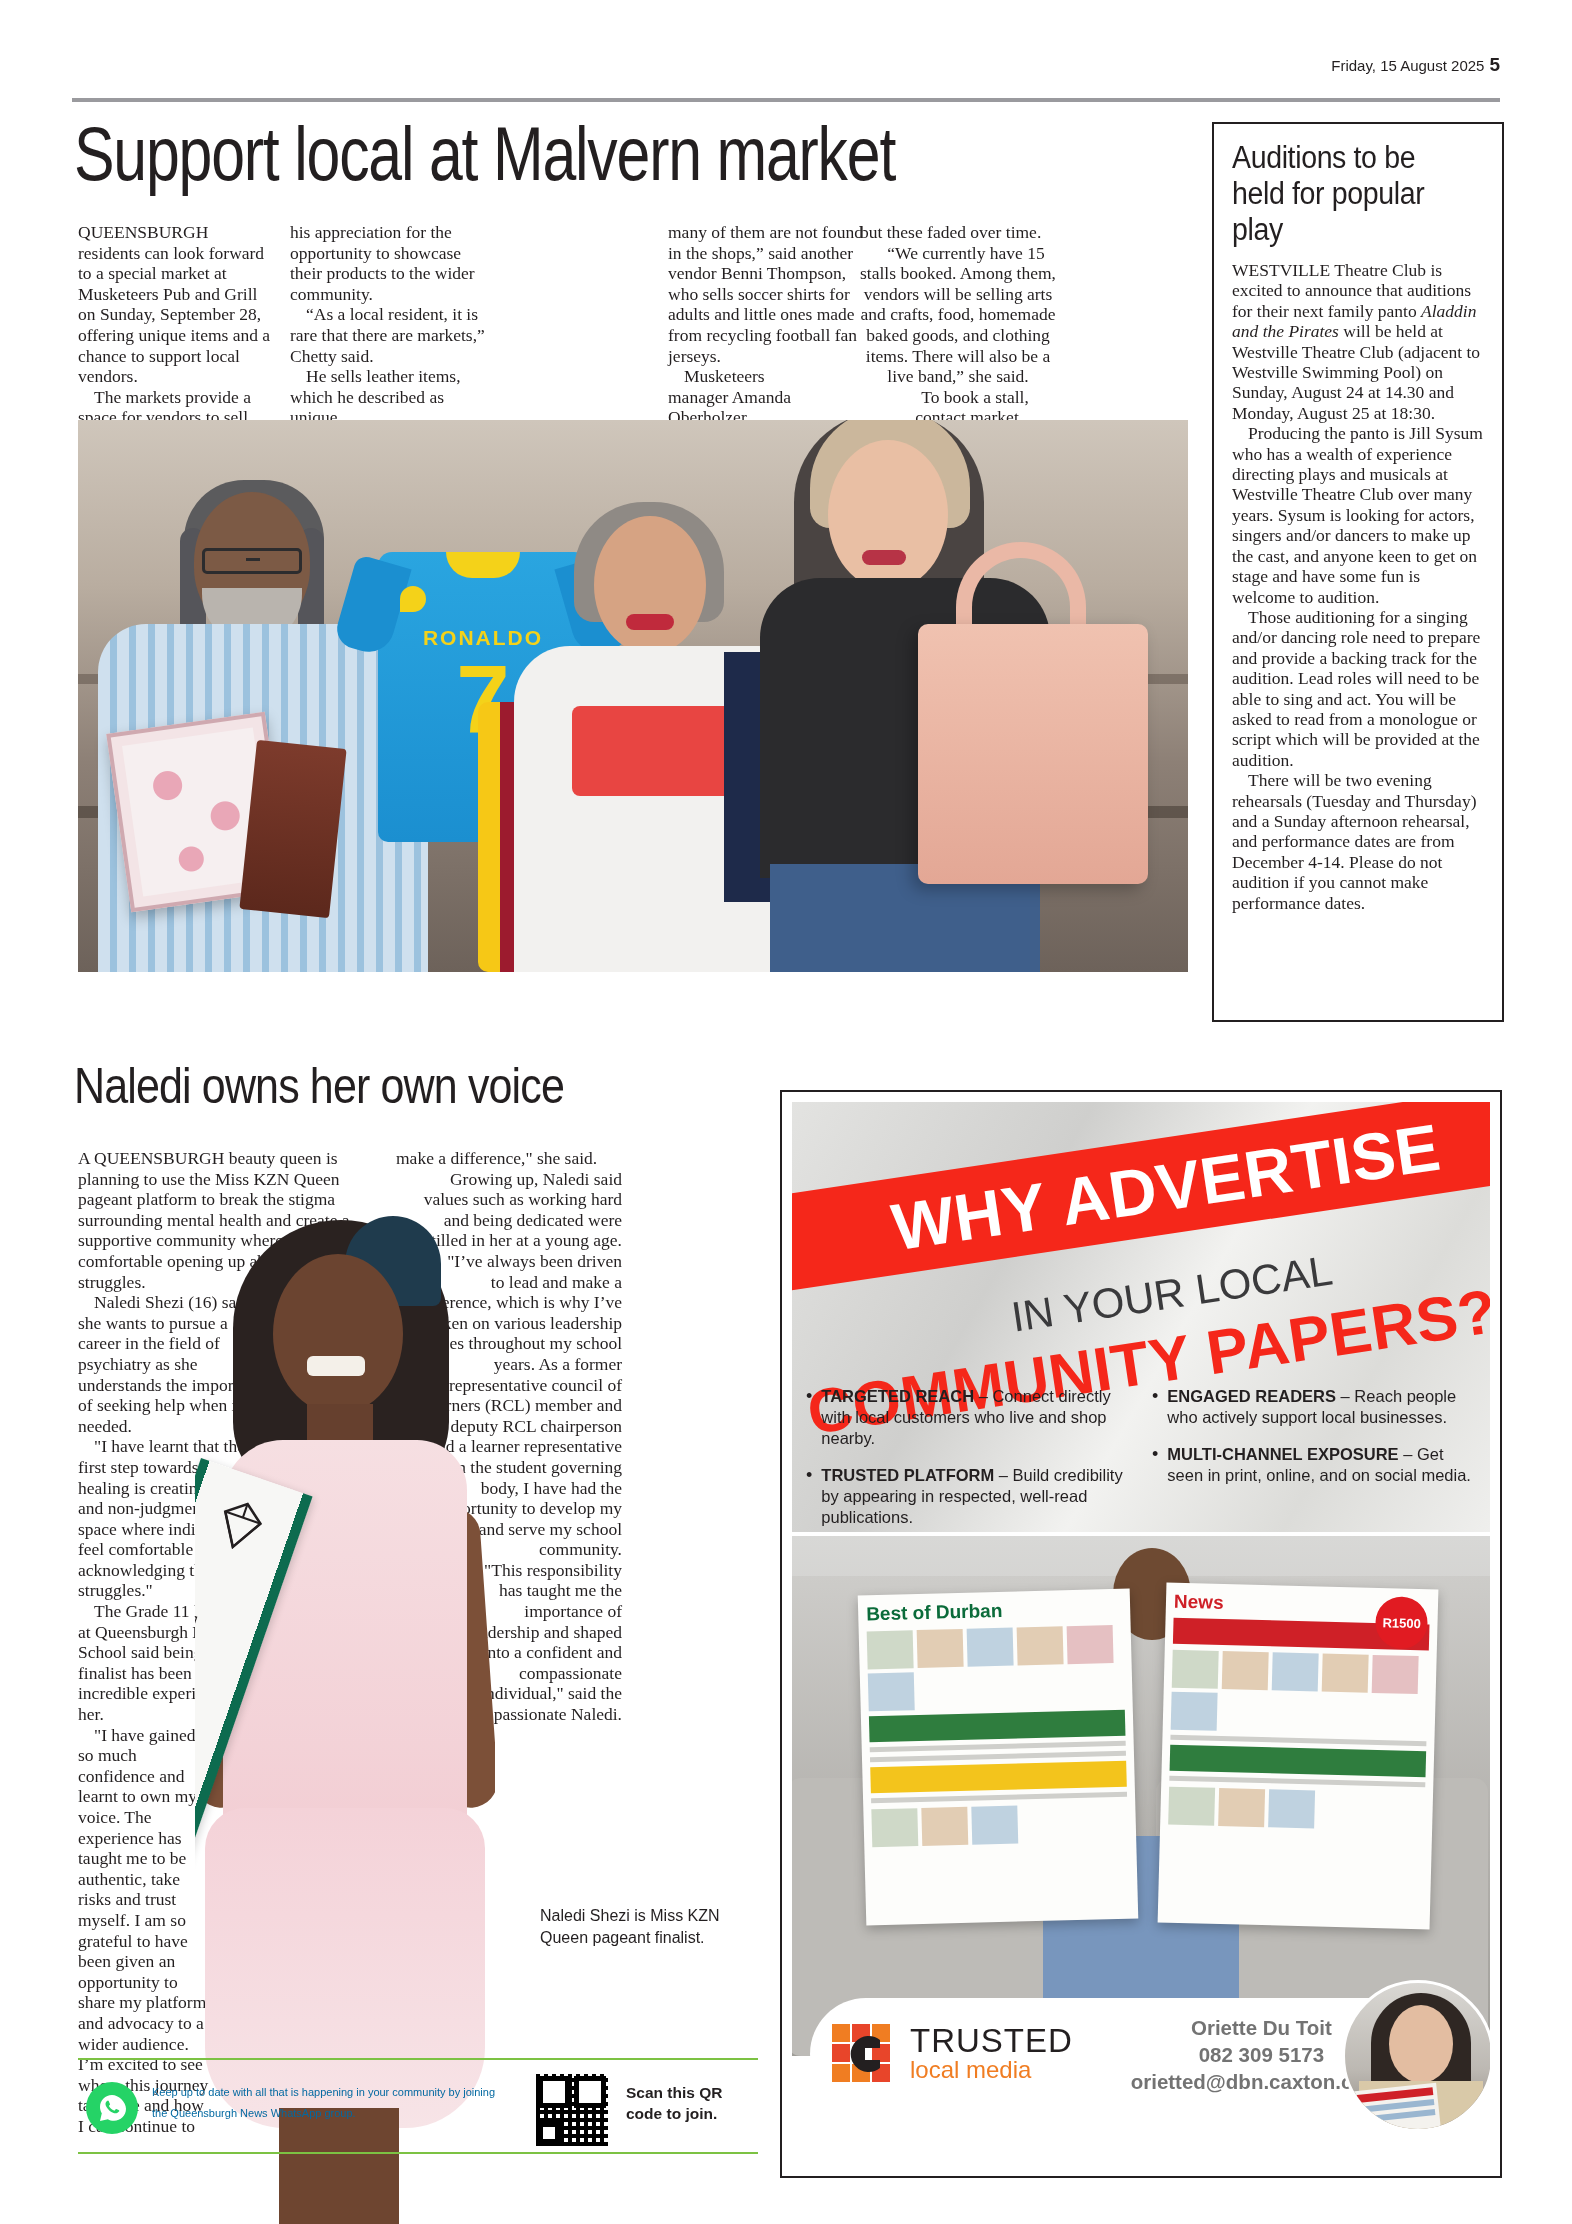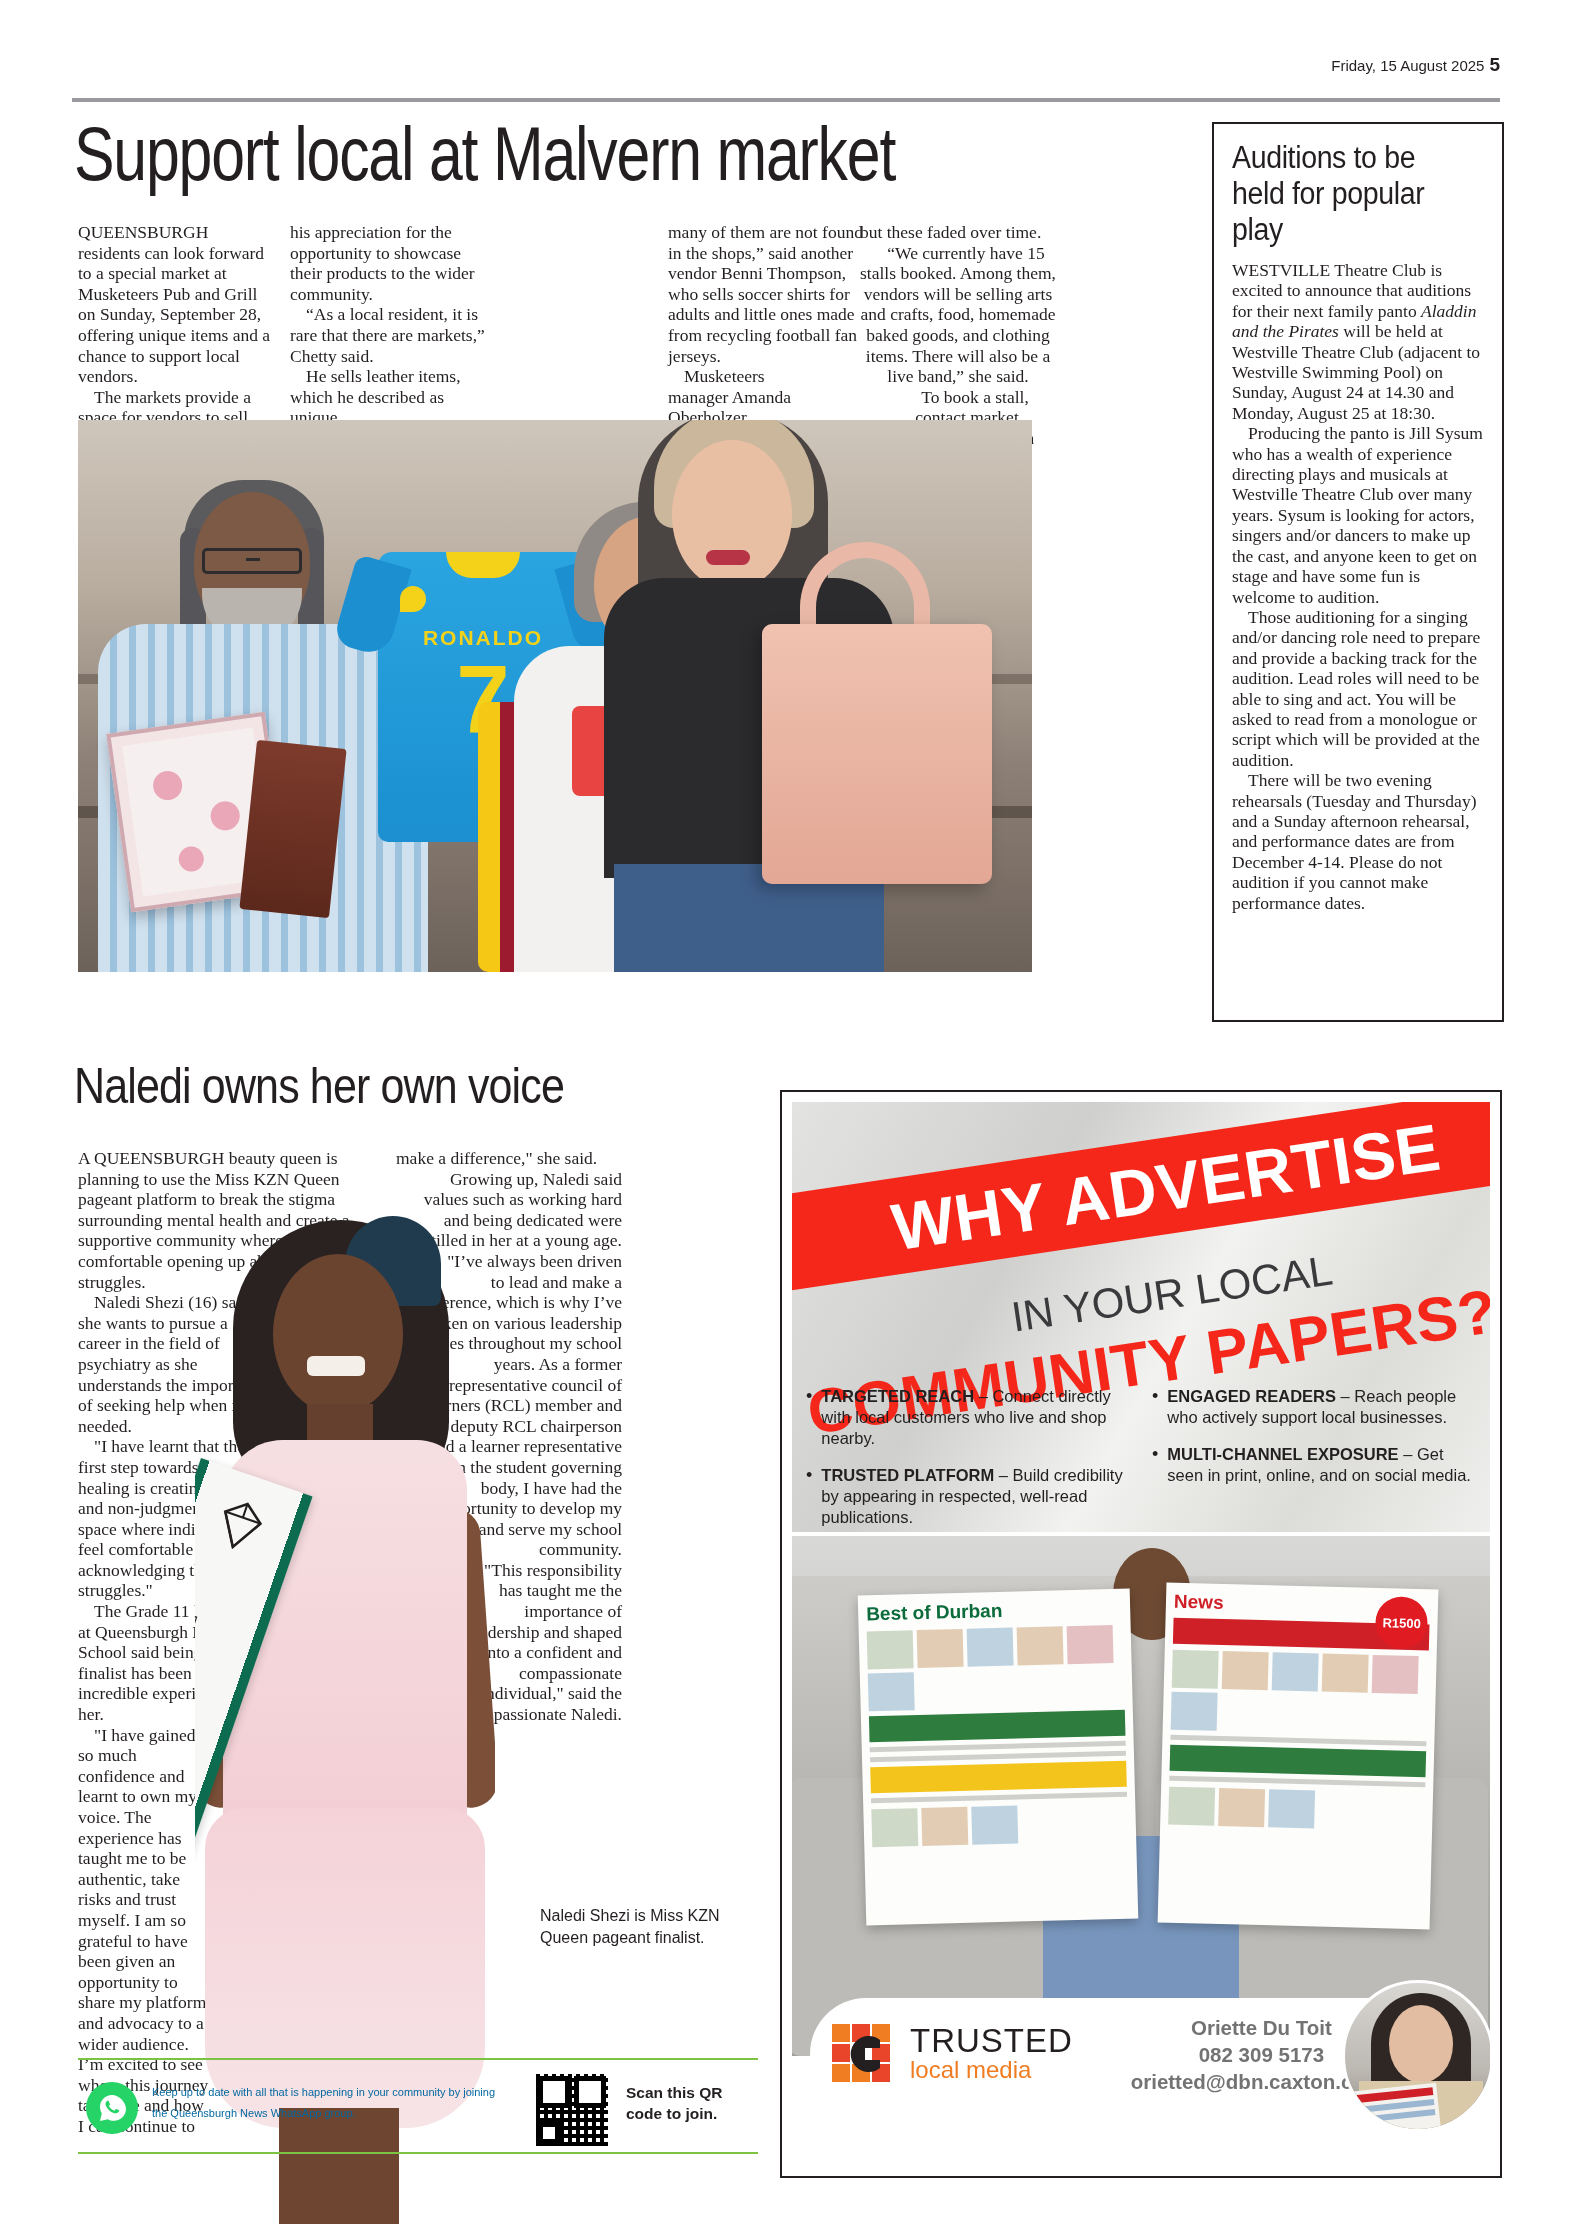--- a/index.html
+++ b/index.html
@@ -57,21 +57,21 @@
   .c5 { left: 782px; width: 196px; }
   .ctr { text-align: center; }
 
   
   .narrow1 { width: 104px; }
   .narrow2 { width: 126px; }
   .narrow3 { width: 150px; }
 
   
   .photo1 {
-    position: absolute; left: 78px; top: 420px; width: 954px; height: 552px;
+    position: absolute; left: 78px; top: 420px; width: 1110px; height: 552px;
     overflow: hidden; background: #e9e4dd;
   }
   .photo1 .bg {
     position: absolute; inset: 0;
     background:
       linear-gradient(180deg,#cfc6bb 0%, #b9ada0 30%, #8d8076 62%, #6d625a 100%);
   }
   .photo1 .shelf {
     position: absolute; left: 0; right: 0; top: 46%; height: 10px; background: rgba(60,48,40,.35);
   }

